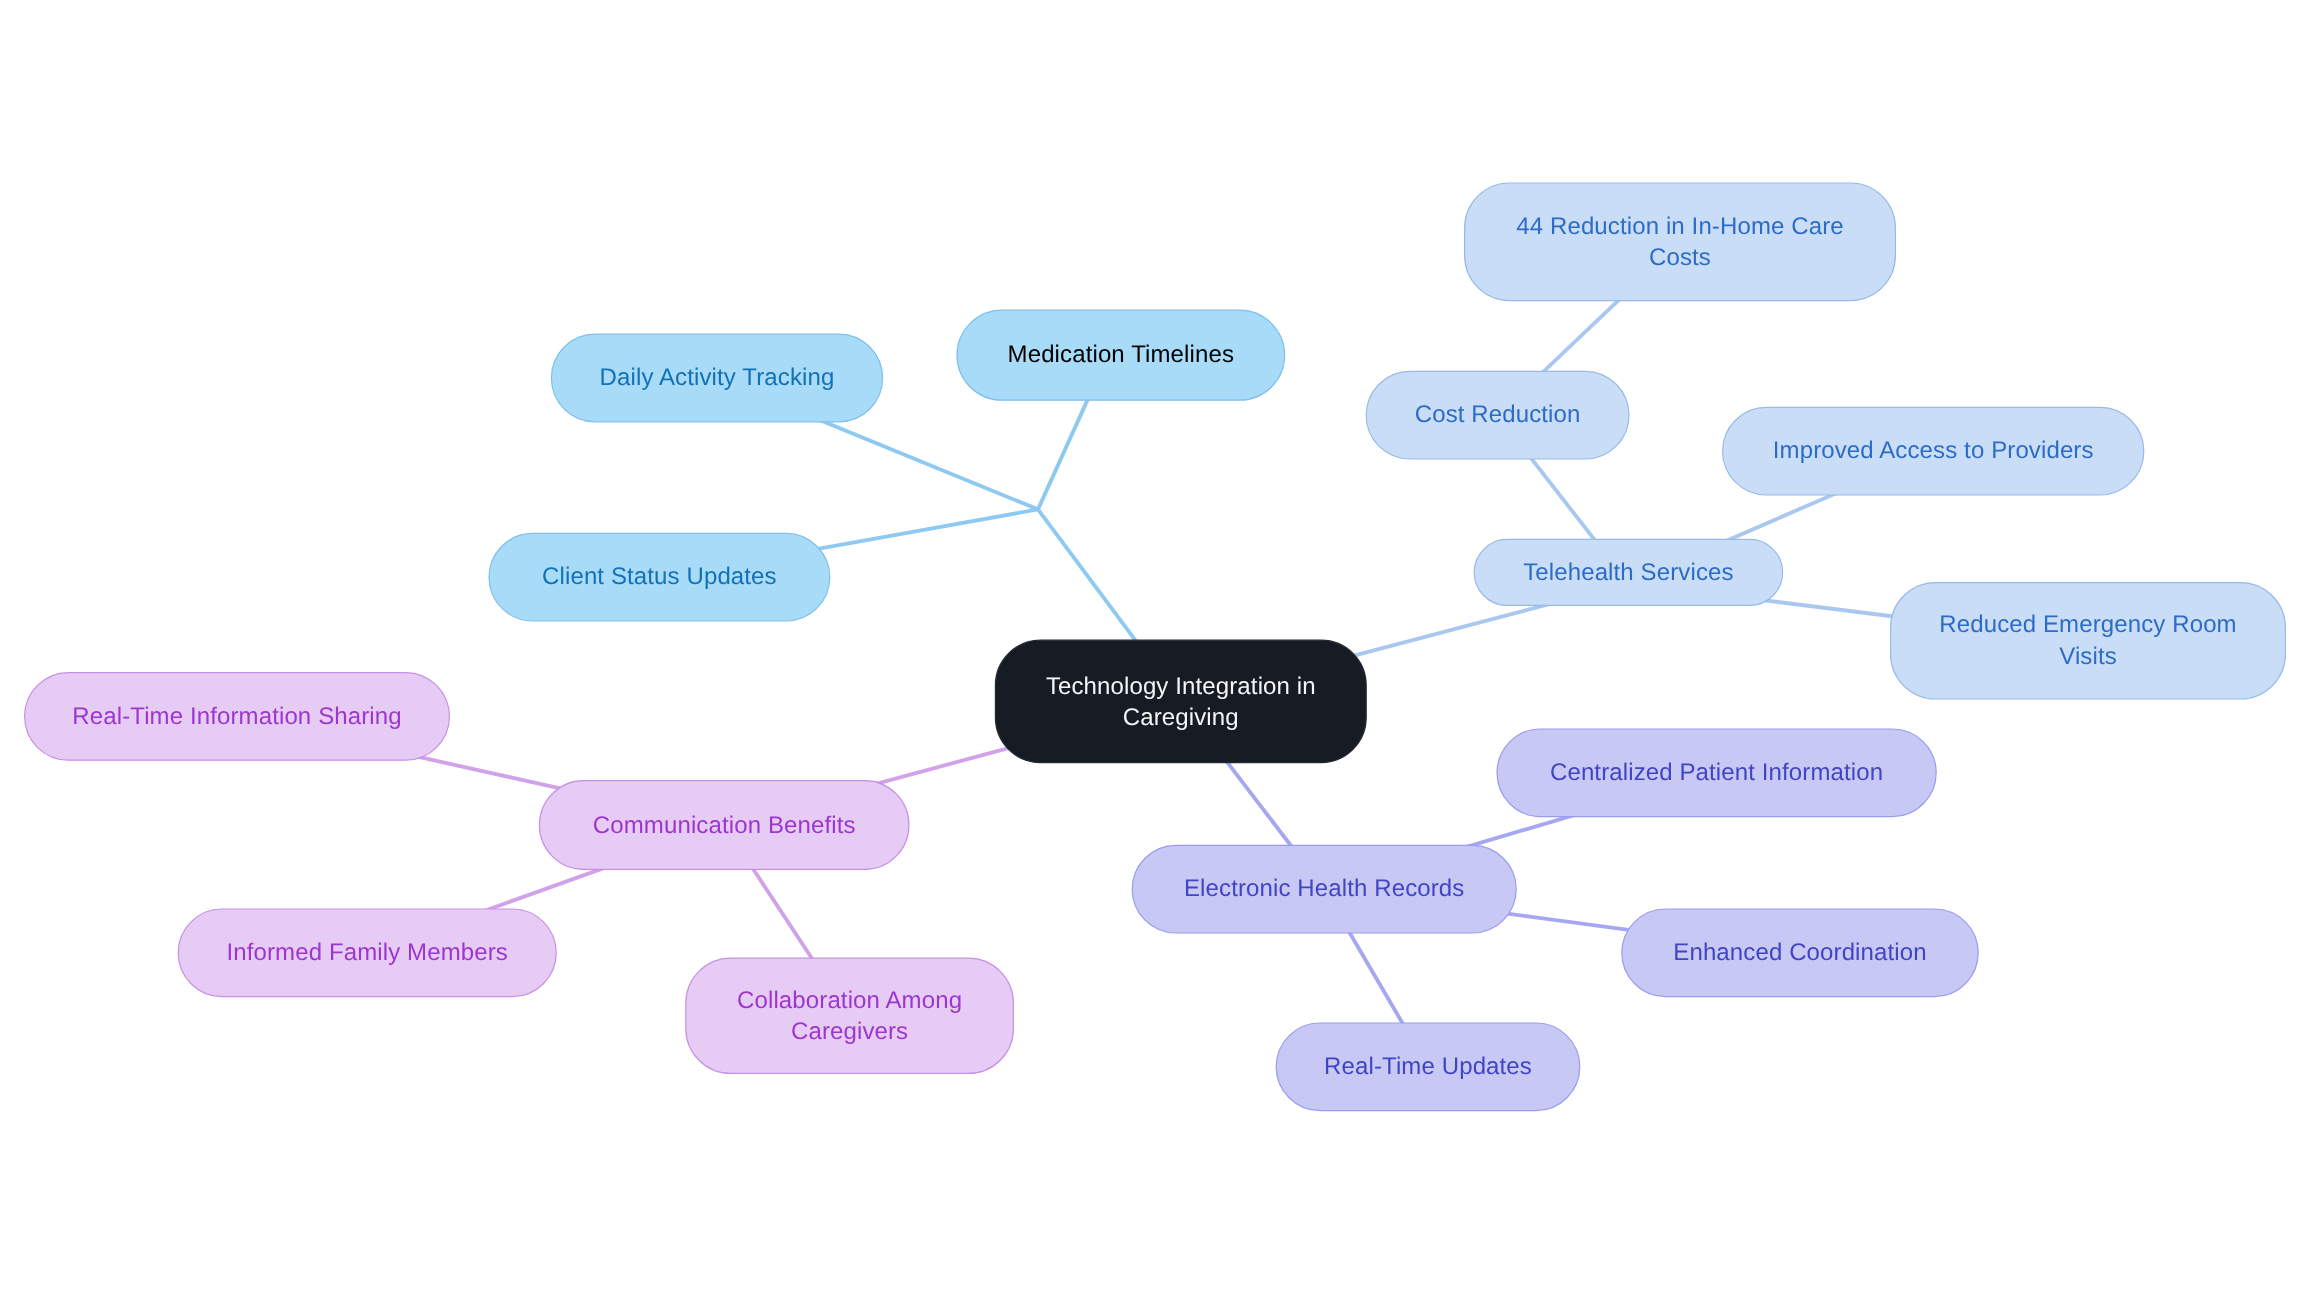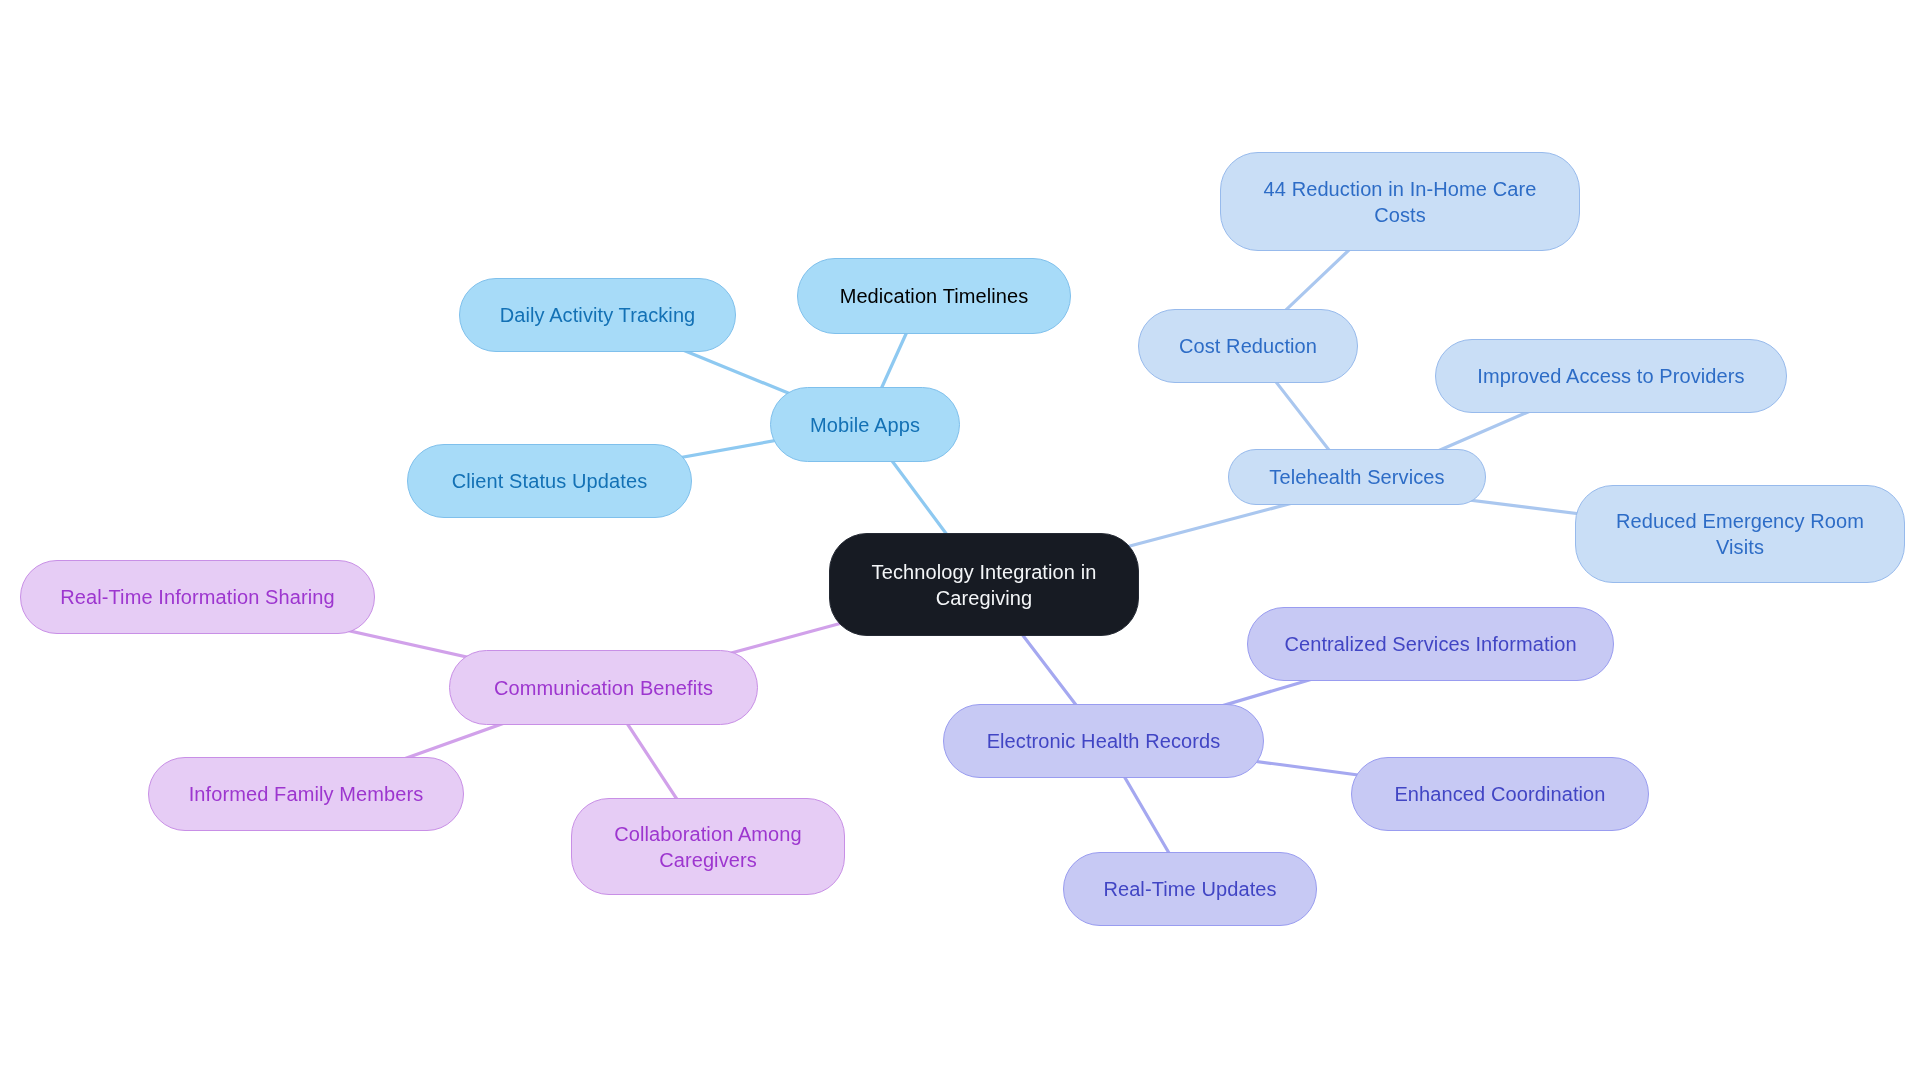--- a/index.html
+++ b/index.html
@@ -70,23 +70,20 @@
       <line x1="1103.5" y1="741" x2="1190" y2="889" stroke="#a5a8f0" stroke-width="3.2" stroke-linecap="round"></line>
       <line x1="984" y1="584.5" x2="603.5" y2="687.5" stroke="#d1a1ea" stroke-width="3.2" stroke-linecap="round"></line>
       <line x1="603.5" y1="687.5" x2="197.5" y2="597" stroke="#d1a1ea" stroke-width="3.2" stroke-linecap="round"></line>
       <line x1="603.5" y1="687.5" x2="306" y2="794" stroke="#d1a1ea" stroke-width="3.2" stroke-linecap="round"></line>
       <line x1="603.5" y1="687.5" x2="708" y2="846.5" stroke="#d1a1ea" stroke-width="3.2" stroke-linecap="round"></line>
     </svg>
   <div class="nodes-layer">
       <div class="node root" style="left: 829px; top: 533px; width: 310px; height: 103px; background: rgb(23, 27, 35); border-color: rgb(36, 41, 51); color: rgb(244, 246, 248);">
         <span class="node-label">Technology Integration in Caregiving</span>
       </div>
-      <div class="node" style="left: 770px; top: 387px; width: 190px; height: 75px; background: rgb(167, 219, 248); border-color: rgb(127, 192, 236); color: rgb(19, 113, 181);">
-        <span class="node-label">Mobile Apps</span>
-      </div>
       <div class="node" style="left: 459px; top: 278px; width: 277px; height: 74px; background: rgb(167, 219, 248); border-color: rgb(127, 192, 236); color: rgb(19, 113, 181);">
         <span class="node-label">Daily Activity Tracking</span>
       </div>
       <div class="node" style="left: 797px; top: 234px; width: 274px; height: 76px; background: rgb(167, 219, 248); border-color: rgb(127, 192, 236); color: #000000; margin-top: 24px;">
         <span class="node-label">Medication Timelines</span>
       </div>
       <div class="node" style="left: 407px; top: 444px; width: 285px; height: 74px; background: rgb(167, 219, 248); border-color: rgb(127, 192, 236); color: rgb(19, 113, 181);">
         <span class="node-label">Client Status Updates</span>
       </div>
       <div class="node" style="left: 1228px; top: 449px; width: 258px; height: 56px; background: rgb(201, 222, 246); border-color: rgb(151, 186, 236); color: rgb(45, 108, 198);">
@@ -101,21 +98,21 @@
       <div class="node" style="left: 1435px; top: 339px; width: 352px; height: 74px; background: rgb(201, 222, 246); border-color: rgb(151, 186, 236); color: rgb(45, 108, 198);">
         <span class="node-label">Improved Access to Providers</span>
       </div>
       <div class="node" style="left: 1575px; top: 485px; width: 330px; height: 98px; background: rgb(201, 222, 246); border-color: rgb(151, 186, 236); color: rgb(45, 108, 198);">
         <span class="node-label">Reduced Emergency Room Visits</span>
       </div>
       <div class="node" style="left: 943px; top: 704px; width: 321px; height: 74px; background: rgb(199, 201, 244); border-color: rgb(153, 156, 240); color: rgb(65, 69, 196);">
         <span class="node-label">Electronic Health Records</span>
       </div>
       <div class="node" style="left: 1247px; top: 607px; width: 367px; height: 74px; background: rgb(199, 201, 244); border-color: rgb(153, 156, 240); color: rgb(65, 69, 196);">
-        <span class="node-label">Centralized Services Information</span>
+        <span class="node-label">Centralized Patient Information</span>
       </div>
       <div class="node" style="left: 1351px; top: 757px; width: 298px; height: 74px; background: rgb(199, 201, 244); border-color: rgb(153, 156, 240); color: rgb(65, 69, 196);">
         <span class="node-label">Enhanced Coordination</span>
       </div>
       <div class="node" style="left: 449px; top: 650px; width: 309px; height: 75px; background: rgb(230, 204, 245); border-color: rgb(200, 143, 230); color: rgb(157, 54, 207);">
         <span class="node-label">Communication Benefits</span>
       </div>
       <div class="node" style="left: 1063px; top: 852px; width: 254px; height: 74px; background: rgb(199, 201, 244); border-color: rgb(153, 156, 240); color: rgb(65, 69, 196);">
         <span class="node-label">Real-Time Updates</span>
       </div>

